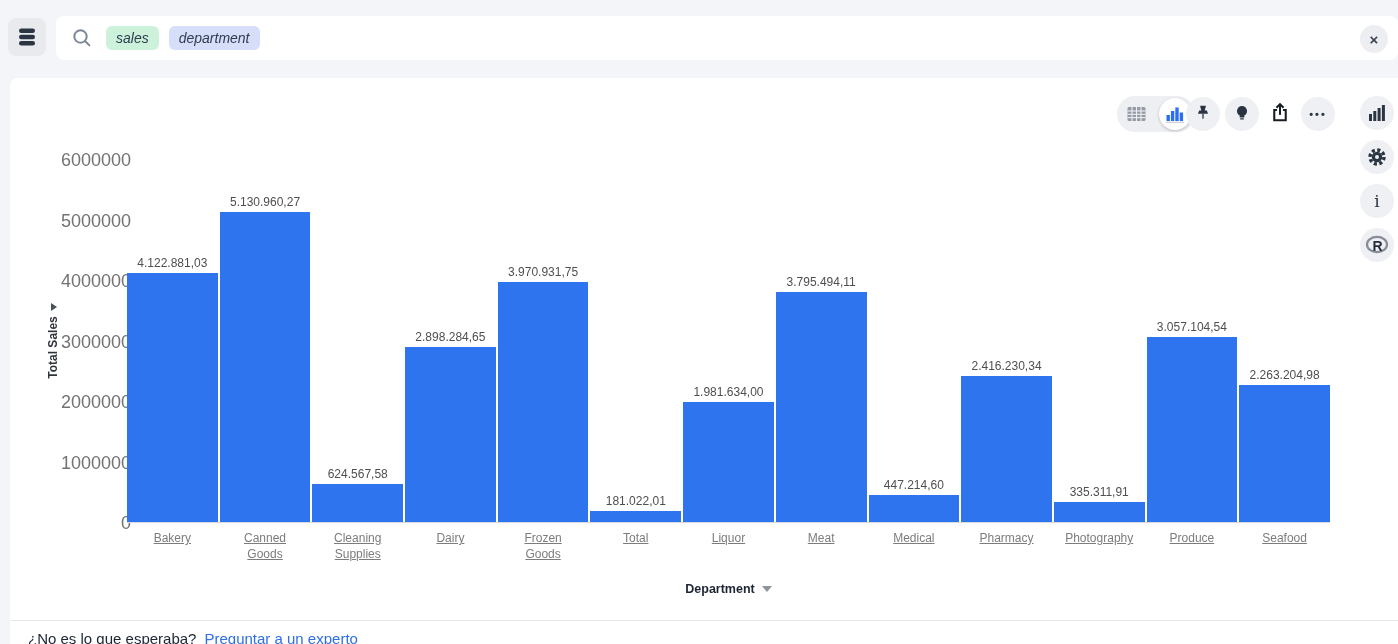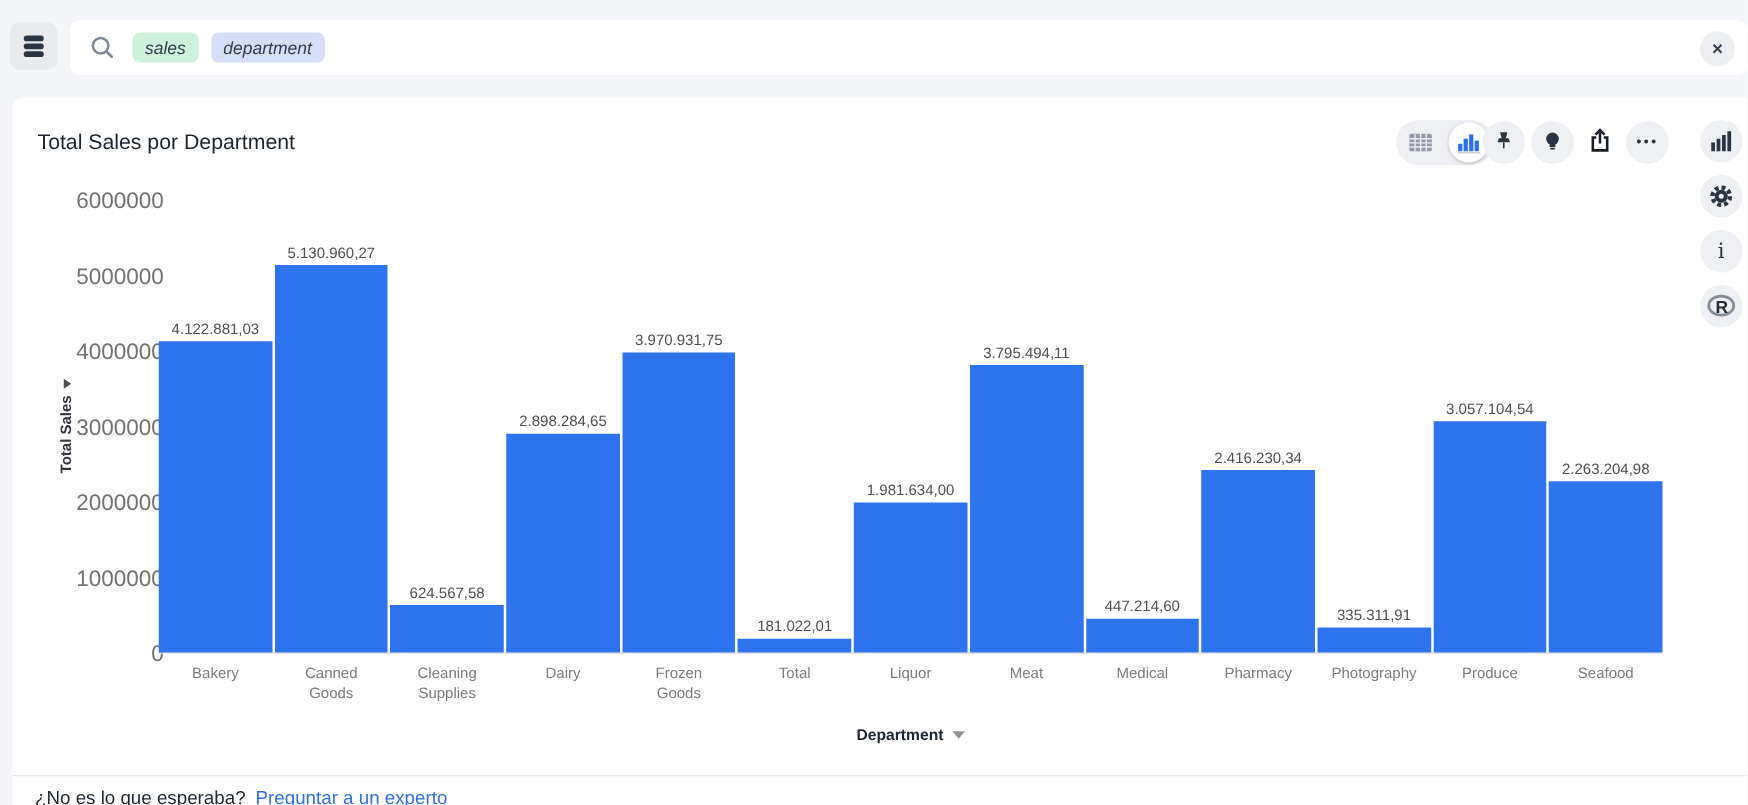--- a/index.html
+++ b/index.html
@@ -46,21 +46,21 @@
           border-bottom:1px solid #d8dadd; display:flex; align-items:flex-end; column-gap:2px; }
   .col { flex:1 1 0; display:flex; flex-direction:column; justify-content:flex-end; align-items:center; min-width:0; }
   .bar-value { font-size:12px; color:#4f4f4f; white-space:nowrap; margin-bottom:3px; }
   .bar { width:100%; background:#2e74ee; }
   .ytick { position:absolute; width:85px; left:36px; text-align:right; font-size:18px; color:#737373; height:16px; line-height:16px; }
   .y-title { position:absolute; left:-12px; top:256px; width:110px; text-align:center;
              transform:rotate(-90deg); font-size:12px; font-weight:600; color:#30353d; white-space:nowrap; }
   .y-title .sort-tri { display:inline-block; width:0; height:0; margin-left:5px;
              border-left:4px solid transparent; border-right:4px solid transparent; border-top:6px solid #4a5058; }
   .xlabels { position:absolute; left:117px; top:453px; width:1203px; display:flex; column-gap:2px; }
-  .xlabel { flex:1 1 0; text-align:center; font-size:12px; color:#7c7c7c; line-height:1.3; }
+  .xlabel { flex:1 1 0; text-align:center; font-size:12px; color:#7c7c7c; line-height:1.3;text-decoration:underline; }
   .x-title-row { position:absolute; left:117px; top:501px; width:1203px; text-align:center; }
   .x-title { display:inline-flex; align-items:center; font-size:12.5px; font-weight:bold; color:#1d2433; cursor:pointer; }
   .x-title .caret { width:0; height:0; margin-left:7px; border-left:5px solid transparent;
                     border-right:5px solid transparent; border-top:6px solid #8d949c; }
 
   
   .divider { position:absolute; left:0; top:542px; width:1388px; height:1px; background:#e4e6ea; }
   .footer { position:absolute; left:18px; top:552px; font-size:15px; color:#1d2433; white-space:nowrap; }
   .footer a { color:#2e6fe8; text-decoration:none; margin-left:8px; cursor:pointer; }
 </style>
@@ -89,21 +89,20 @@
     <span class="token" style="background:#cdf2dc;">sales</span>
     <span class="token" style="background:#d6defa;">department</span>
   </div>
 
   <div class="close-btn">
     <span>×</span>
   </div>
 
   <div class="card">
 
-    <div class="card-title">Total Sales por Department</div>
 
     <div class="seg">
       <div class="seg-cell">
         <span style="display:flex;">
           <svg width="19" height="16" viewBox="0 0 19 16">
             <rect x="0.5" y="1" width="18" height="14" rx="1.5" fill="#959ba5"></rect>
             <g stroke="#edeff3" stroke-width="1.1">
               <line x1="0.5" y1="5" x2="18.5" y2="5"></line>
               <line x1="0.5" y1="8.3" x2="18.5" y2="8.3"></line>
               <line x1="0.5" y1="11.6" x2="18.5" y2="11.6"></line>

